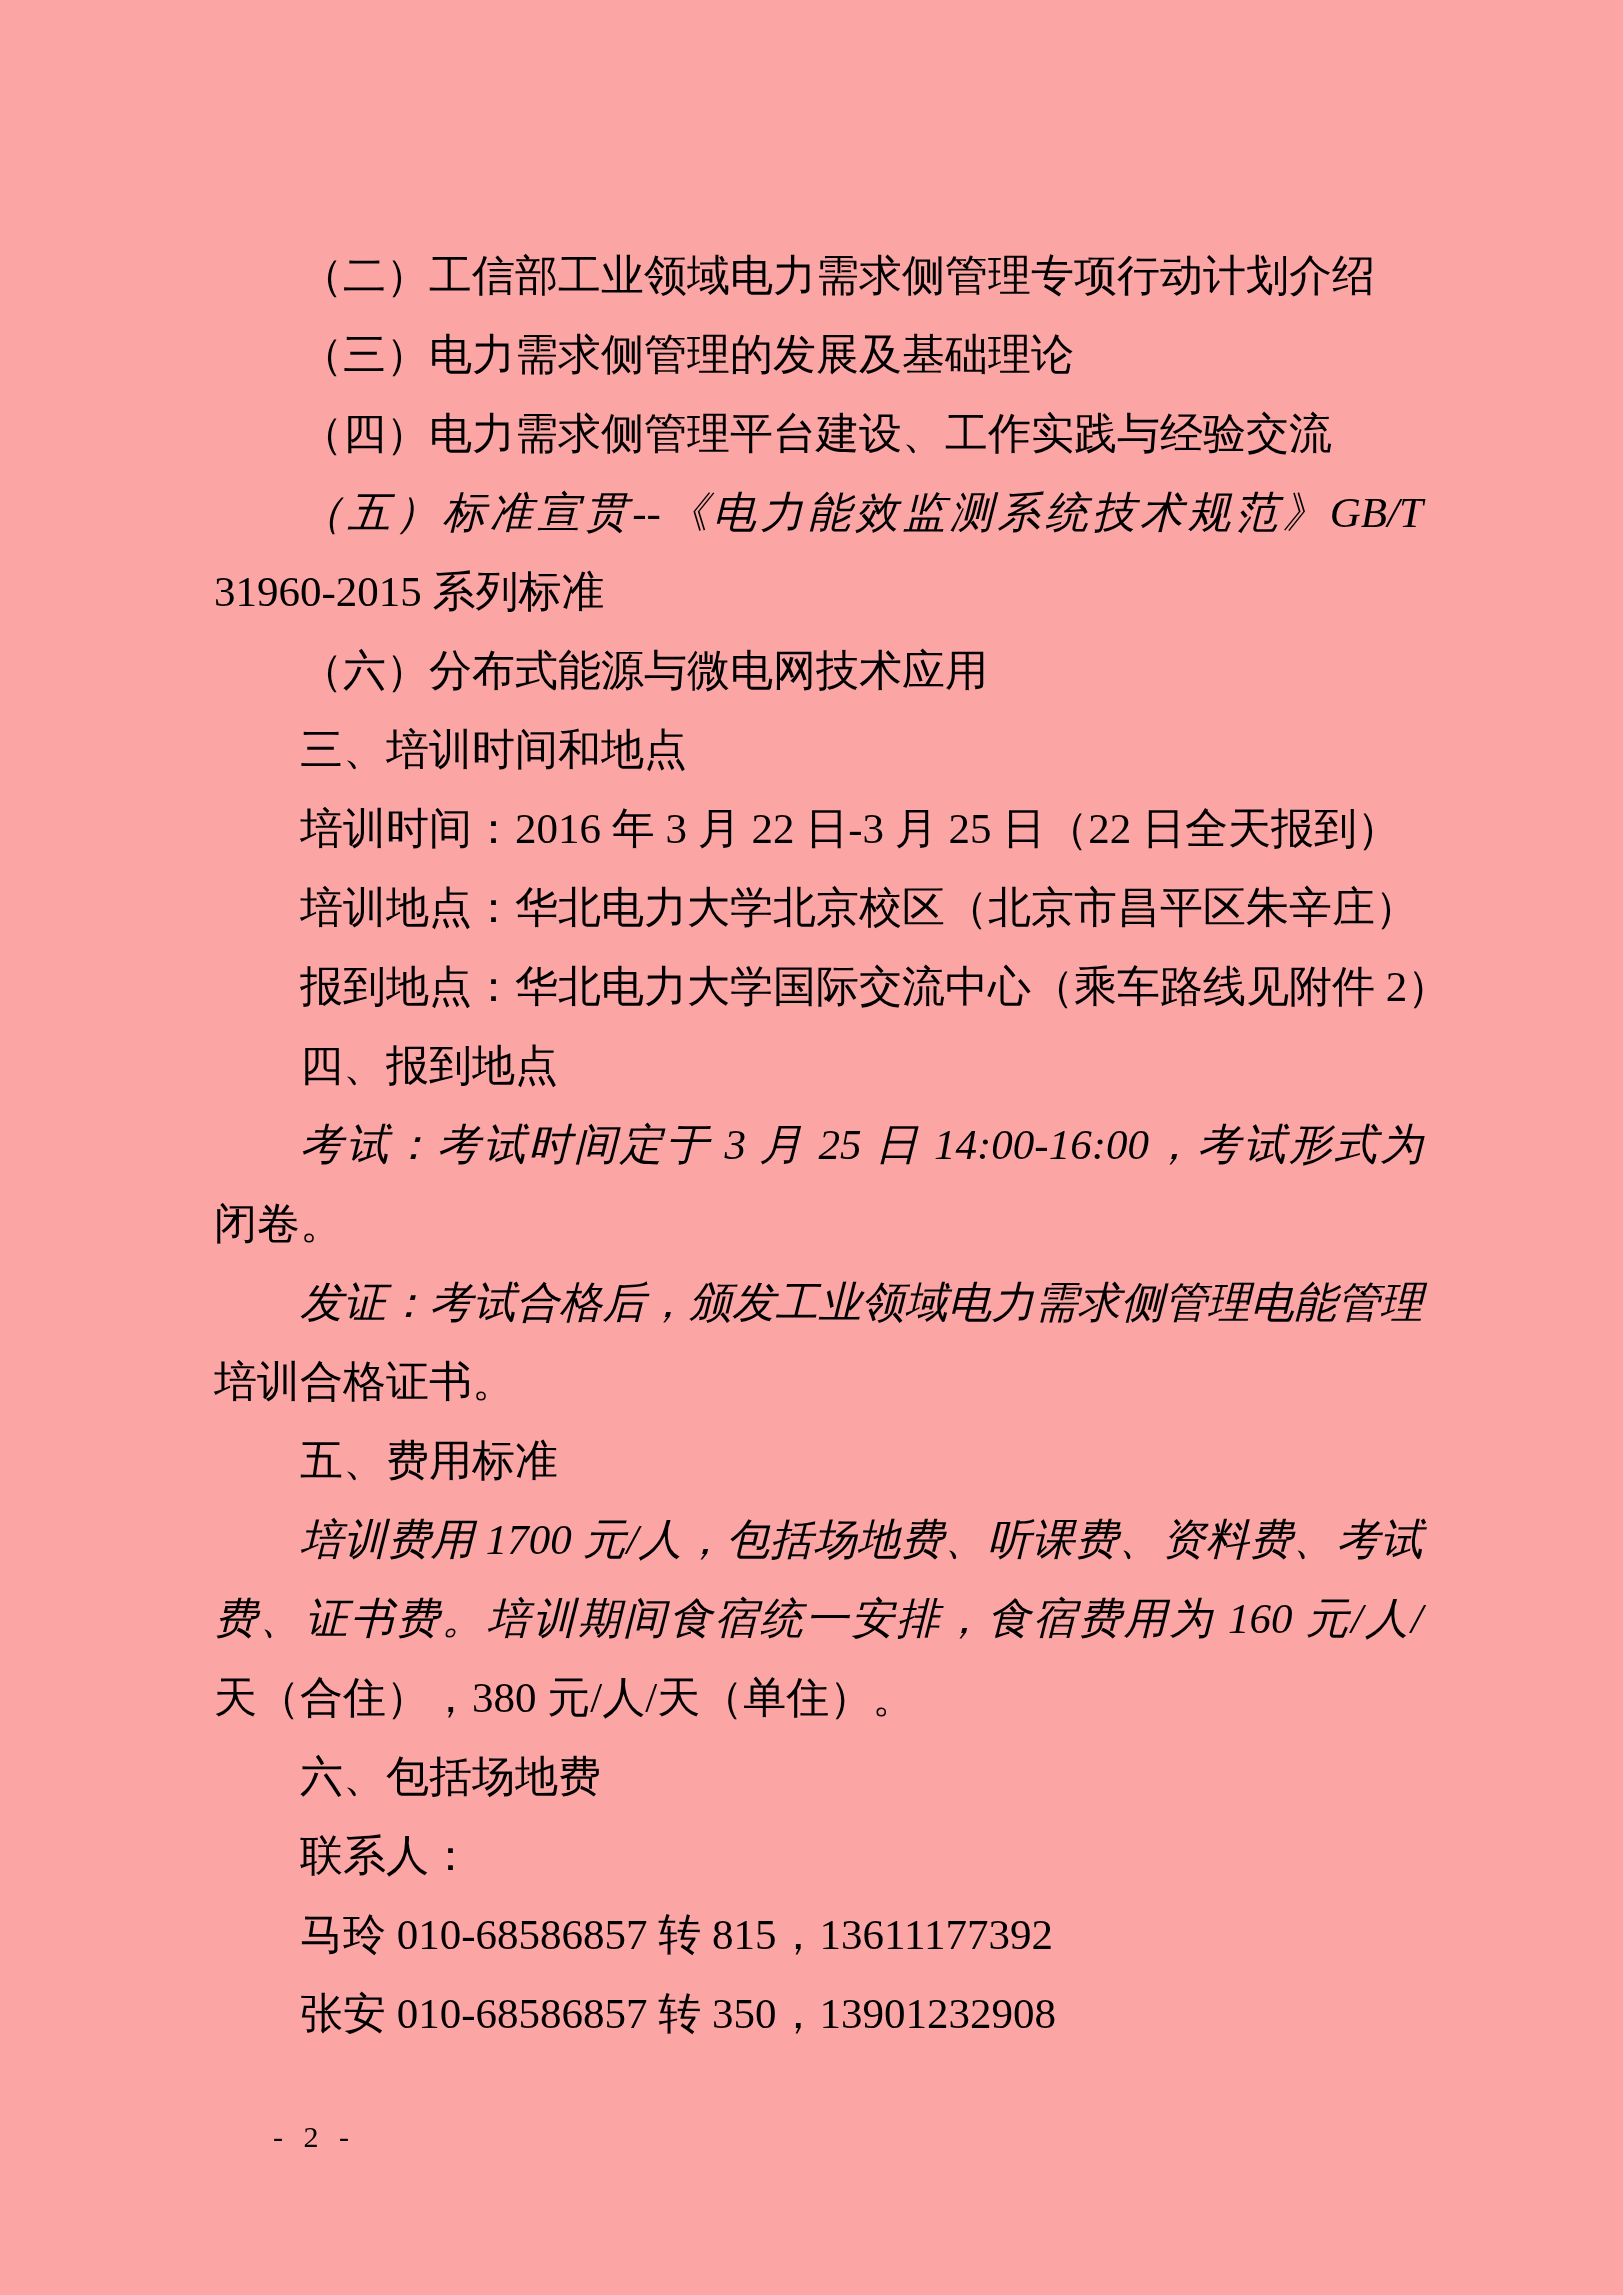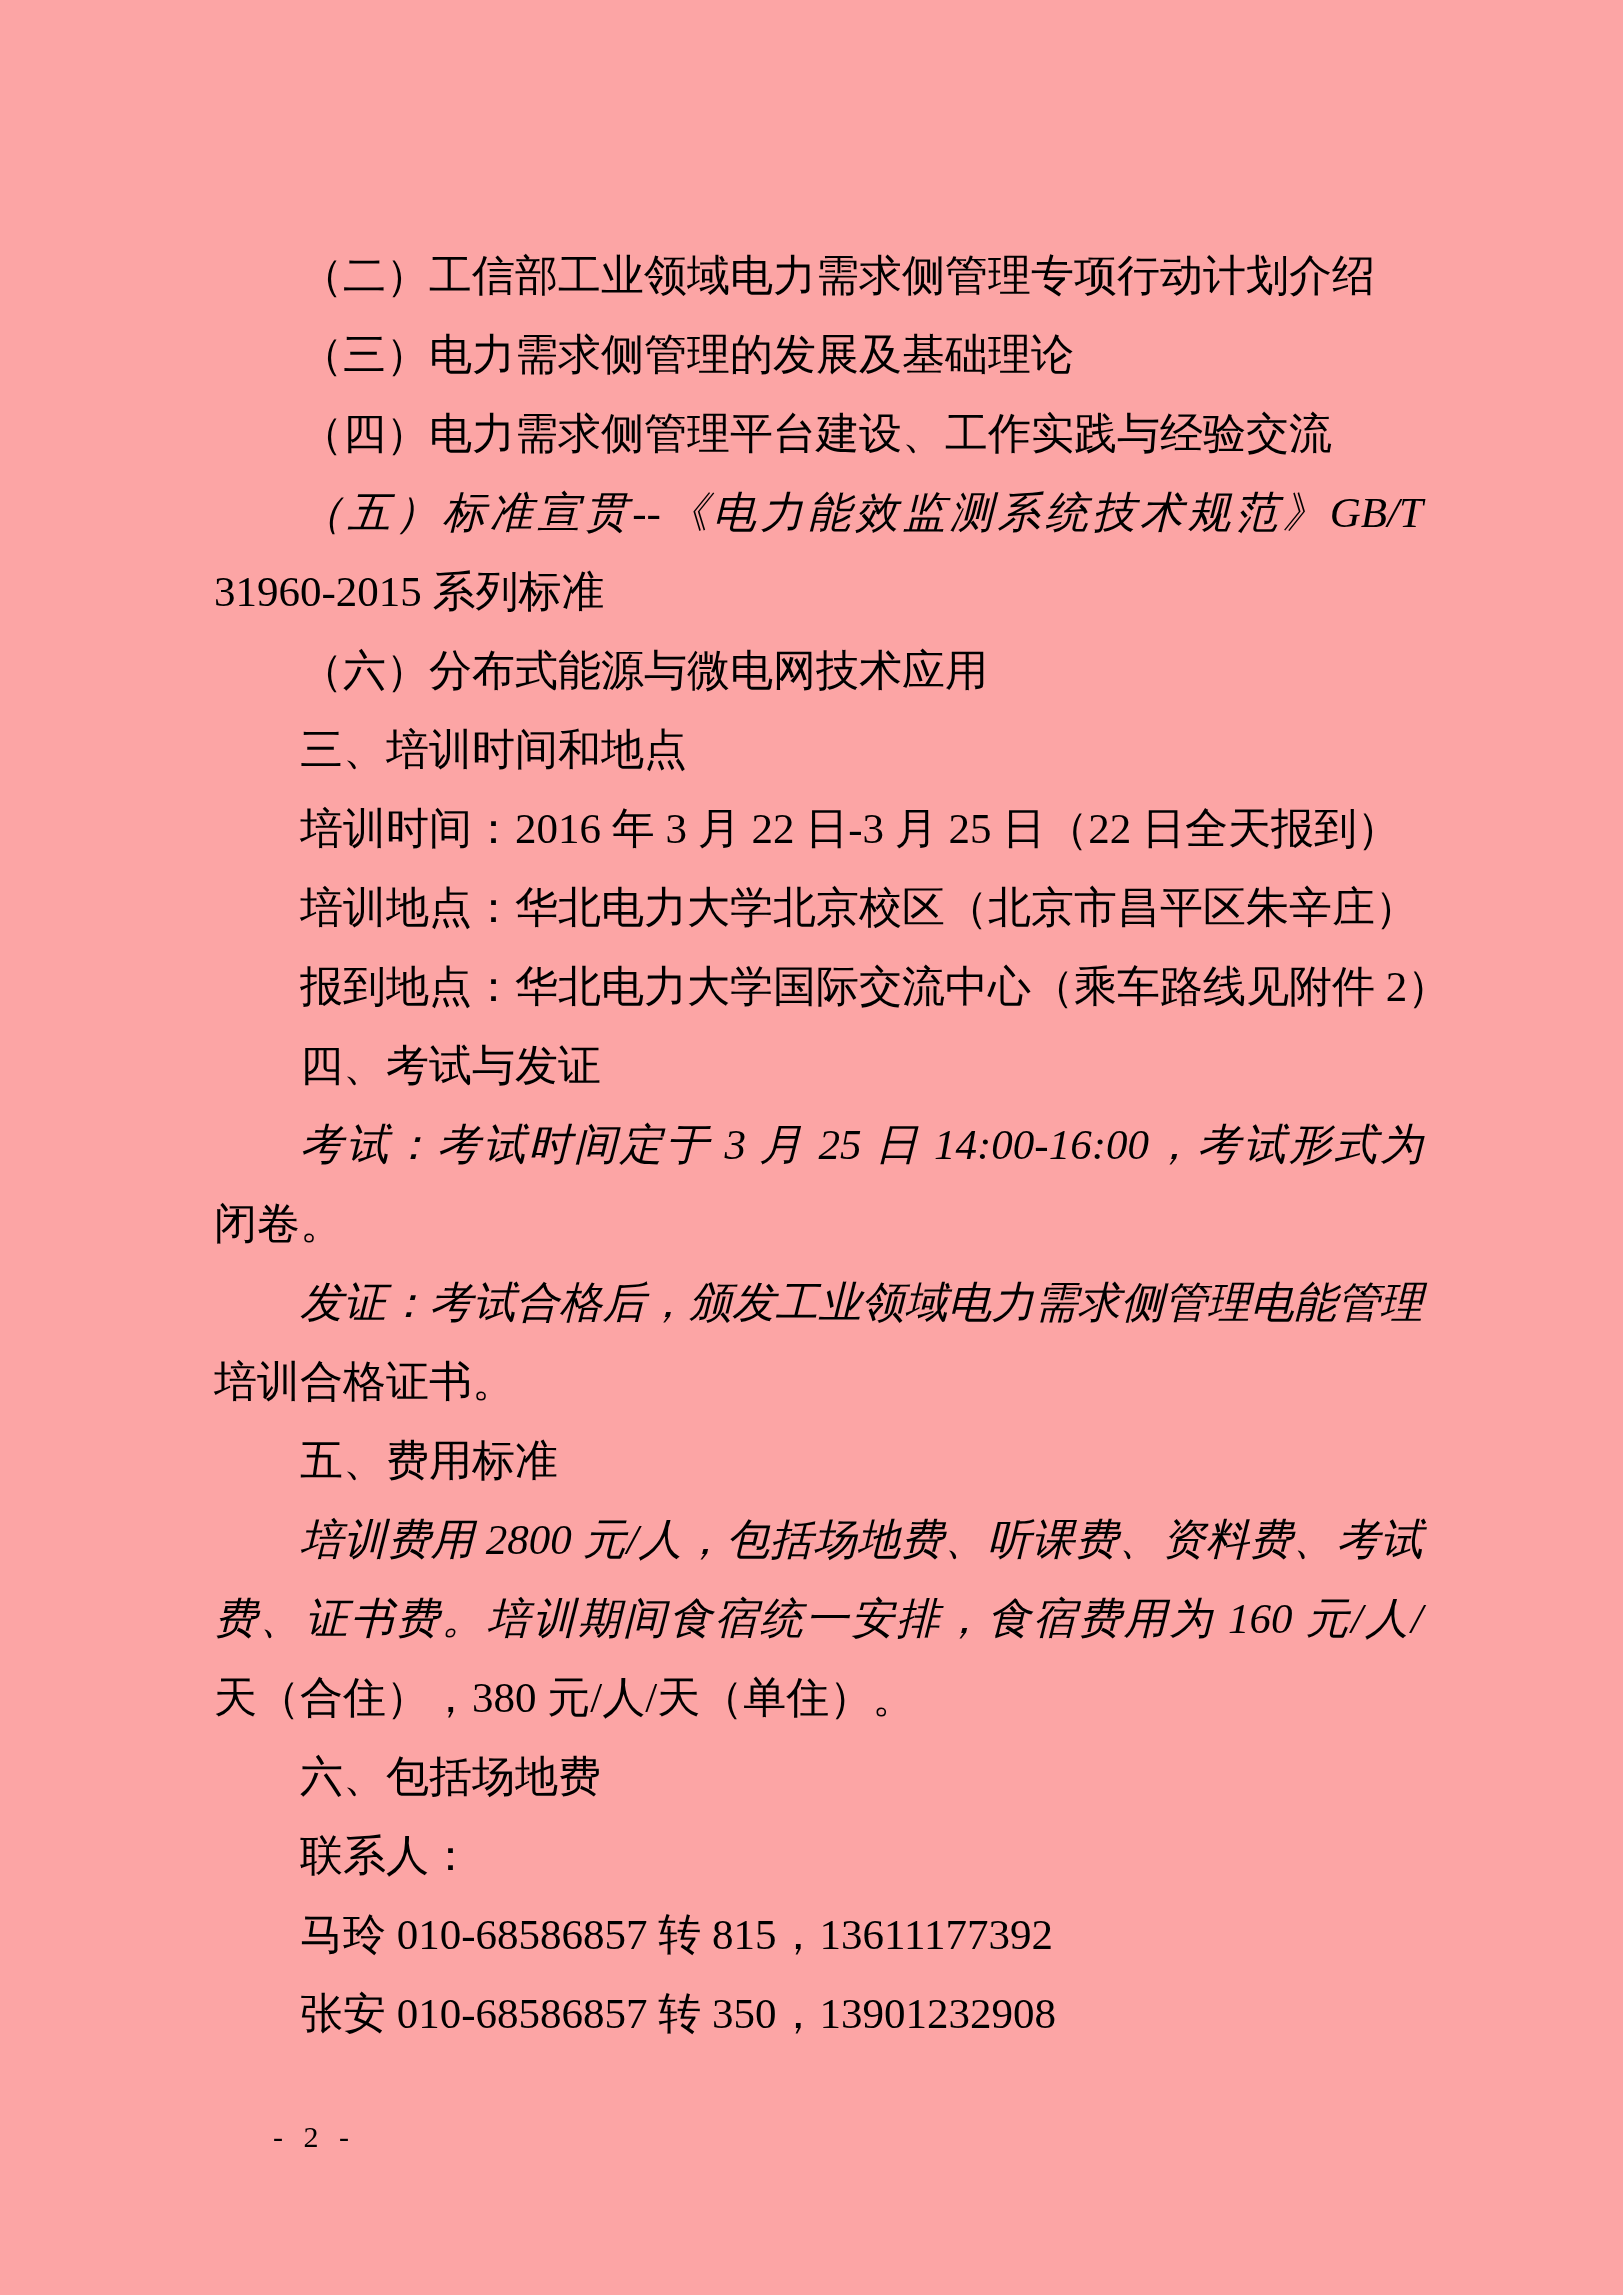--- a/index.html
+++ b/index.html
@@ -60,27 +60,27 @@
     <div class="ln ind">（二）工信部工业领域电力需求侧管理专项行动计划介绍</div>
     <div class="ln ind">（三）电力需求侧管理的发展及基础理论</div>
     <div class="ln ind">（四）电力需求侧管理平台建设、工作实践与经验交流</div>
     <div class="ln ind jfy">（五）标准宣贯--《电力能效监测系统技术规范》GB/T</div>
     <div class="ln">31960-2015 系列标准</div>
     <div class="ln ind">（六）分布式能源与微电网技术应用</div>
     <div class="ln ind b">三、培训时间和地点</div>
     <div class="ln ind">培训时间：2016 年 3 月 22 日-3 月 25 日（22 日全天报到）</div>
     <div class="ln ind">培训地点：华北电力大学北京校区（北京市昌平区朱辛庄）</div>
     <div class="ln ind">报到地点：华北电力大学国际交流中心（乘车路线见附件 2）</div>
-    <div class="ln ind b">四、考试与发证</div>
+    <div class="ln ind b">四、报到地点</div>
     <div class="ln ind jfy">考试：考试时间定于 3 月 25 日 14:00-16:00，考试形式为</div>
     <div class="ln">闭卷。</div>
     <div class="ln ind jfy">发证：考试合格后，颁发工业领域电力需求侧管理电能管理</div>
     <div class="ln">培训合格证书。</div>
     <div class="ln ind b">五、费用标准</div>
-    <div class="ln ind jfy">培训费用 2800 元/人，包括场地费、听课费、资料费、考试</div>
+    <div class="ln ind jfy">培训费用 1700 元/人，包括场地费、听课费、资料费、考试</div>
     <div class="ln jfy">费、证书费。培训期间食宿统一安排，食宿费用为 160 元/人/</div>
     <div class="ln">天（合住），380 元/人/天（单住）。</div>
     <div class="ln ind b">六、包括场地费</div>
     <div class="ln ind">联系人：</div>
     <div class="ln ind">马玲 010-68586857 转 815，13611177392</div>
     <div class="ln ind">张安 010-68586857 转 350，13901232908</div>
   </div>
   <div class="page-number">- 2 -</div>
 </div>
 

